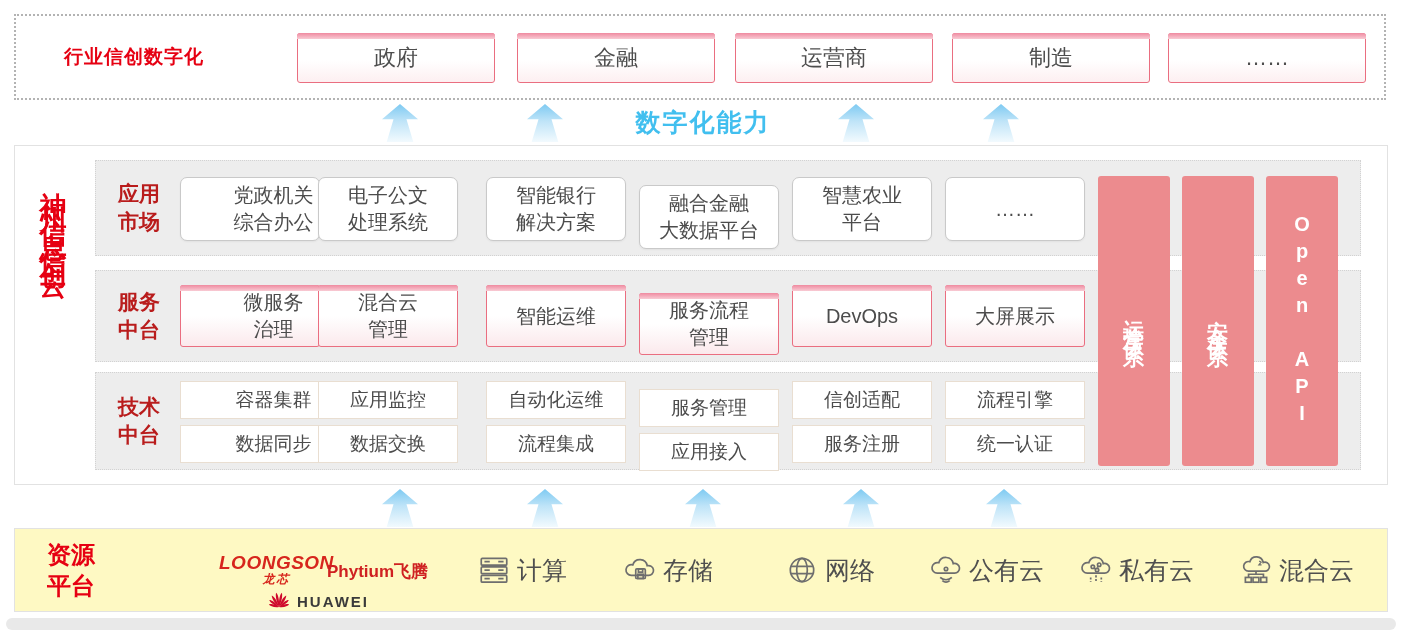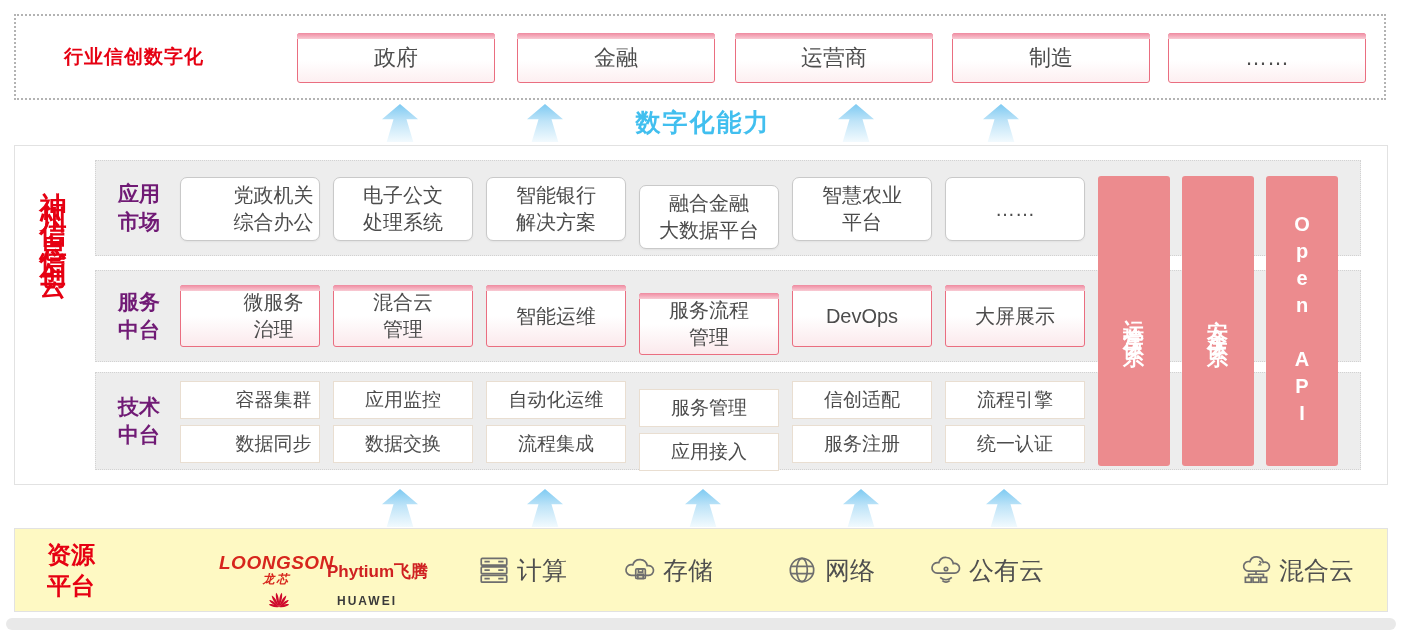--- a/index.html
+++ b/index.html
@@ -57,24 +57,24 @@
   }
   .sec {
     position:absolute; left:80px; width:1266px;
     background:#ededed; border:1px dotted #d2d2d2;
   }
   .sec-apps { top:14px; height:96px; }
   .sec-svc  { top:124px; height:92px; }
   .sec-tech { top:226px; height:98px; }
   .sec-label {
     position:absolute; left:22px; top:50%; transform:translateY(-50%);
-    font-size:21px; font-weight:bold; color:#701a75; line-height:1.35;
+    font-size:21px; font-weight:bold; color:#b91c1c; line-height:1.35;
     text-align:center; white-space:nowrap;
   }
-  .c0{left:84px;padding-left:47px;} .c1{left:237px;} .c2{left:390px;} .c3{left:543px;margin-top:8px;} .c4{left:696px;} .c5{left:849px;}
+  .c0{left:84px;padding-left:47px;} .c1{left:222px;} .c2{left:390px;} .c3{left:543px;margin-top:8px;} .c4{left:696px;} .c5{left:849px;}
   .app-box {
     position:absolute; top:16px; width:140px; height:64px;
     background:#ffffff; border:1px solid #c9c9c9; border-radius:7px;
     display:flex; flex-direction:column; align-items:center; justify-content:center;
     font-size:20px; line-height:1.35; color:#4c4c4c; text-align:center;
     box-shadow:0 1px 2px rgba(0,0,0,0.05);
   }
   .svc-box {
     position:absolute; top:14px; width:140px; height:62px;
     border:1px solid #ea6e80; border-radius:3px;
@@ -126,21 +126,21 @@
   .loongson-cn {
     display:block; font-size:12px; font-style:italic; margin-top:1px; letter-spacing:2px;
   }
   .phytium {
     position:absolute; left:112px; top:13px;
     color:#cf2121; font-weight:bold; font-size:17px; white-space:nowrap;
   }
   .huawei {
     position:absolute; left:52px; top:42px; display:flex; align-items:center; gap:6px;
   }
-  .huawei-text { color:#3a3a3a; font-weight:bold; font-size:12px; letter-spacing:2px;margin-left:40px; }
+  .huawei-text { color:#3a3a3a; font-weight:bold; font-size:15px; letter-spacing:2px; }
   .res-item {
     position:absolute; top:50%; transform:translateY(-50%);
     display:flex; align-items:center; gap:6px;
   }
   .res-item .lbl { font-size:25px; color:#4f4f4f; white-space:nowrap; }
   .res-icon svg { display:block; }
 
   .bottom-strip {
     position:absolute; left:6px; top:618px; width:1390px; height:12px;
     background:#e9e9e9; border-radius:6px;
@@ -339,20 +339,32 @@
     <span class="res-icon">
       <svg width="34" height="34" viewBox="0 0 32 32" fill="none" stroke="#6e6e6e" stroke-width="1.6">
         <path d="M8 19 a5 5 0 1 1 1.2-9.8 A7 7 0 0 1 22.8 10 a4.6 4.6 0 1 1 1 9 H8 Z"></path>
         <circle cx="16" cy="15" r="1.6"></circle>
         <path d="M10.5 23 a8 8 0 0 0 11 0 M12.5 26 a5.5 5.5 0 0 0 7 0"></path>
       </svg>
     </span>
     <span class="lbl">公有云</span>
   </div>
 
+  <div class="res-item" style="left:1064px;">
+    <span class="res-icon">
+      <svg width="34" height="34" viewBox="0 0 32 32" fill="none" stroke="#6e6e6e" stroke-width="1.6">
+        <path d="M8 19 a5 5 0 1 1 1.2-9.8 A7 7 0 0 1 22.8 10 a4.6 4.6 0 1 1 1 9 H8 Z"></path>
+        <circle cx="13" cy="13" r="1.6"></circle>
+          <circle cx="19" cy="11" r="1.6"></circle>
+          <circle cx="17" cy="16" r="1.6"></circle>
+        <path d="M14 14l2 1.3 M18 12l-1 2.8 M11 23v4 M16 21v6 M21 23v4" stroke-dasharray="2 1.4"></path>
+      </svg>
+    </span>
+    <span class="lbl">私有云</span>
+  </div>
 
   <div class="res-item" style="left:1224px;">
     <span class="res-icon">
       <svg width="34" height="34" viewBox="0 0 32 32" fill="none" stroke="#6e6e6e" stroke-width="1.6">
         <path d="M9 17 a4.5 4.5 0 1 1 1.2-8.8 A6.5 6.5 0 0 1 22.8 9 a4.2 4.2 0 1 1 1 8 H9 Z"></path>
         <path d="M16 17v3 M16 20h-7v3 M16 20h7v3"></path>
         <rect x="6" y="23" width="5.5" height="4.5"></rect>
         <rect x="13.2" y="23" width="5.5" height="4.5"></rect>
         <rect x="20.5" y="23" width="5.5" height="4.5"></rect>
         <path d="M19 7.5l1.8 1.2-2 2.4h2.4" stroke-width="1.2"></path>

